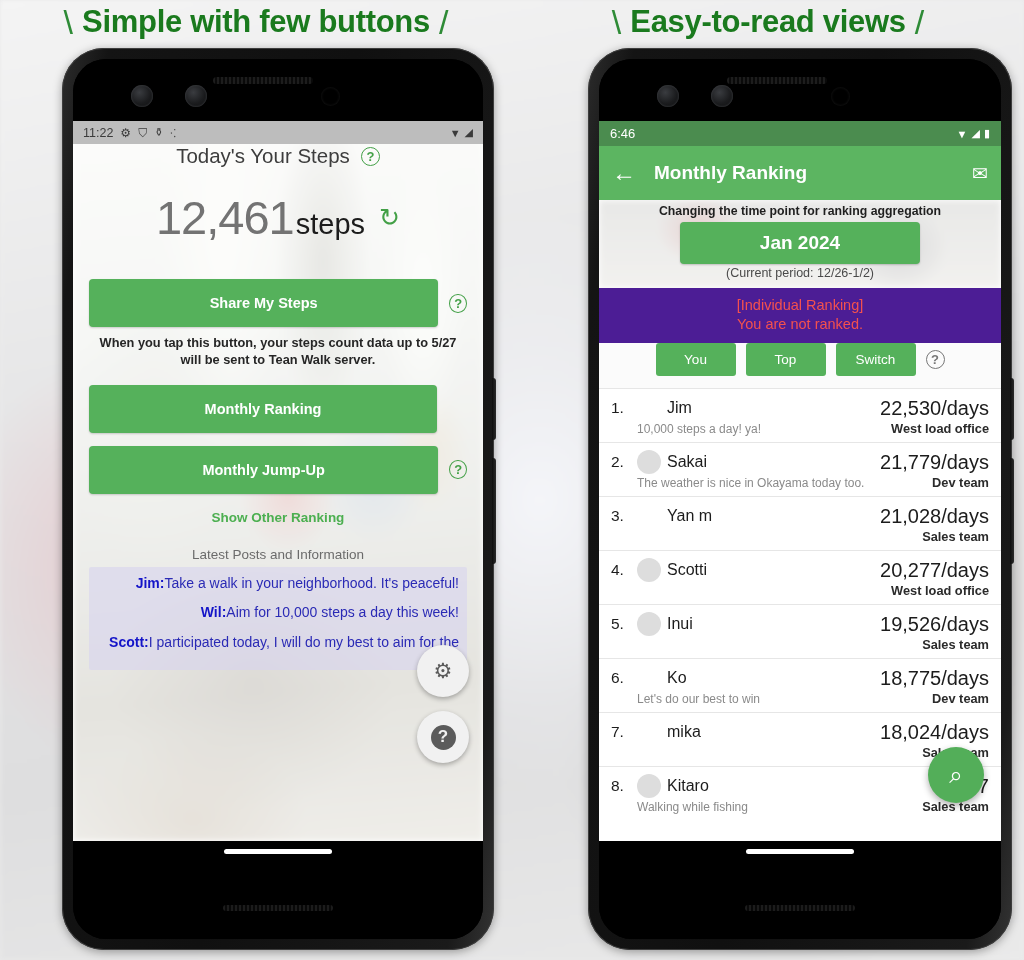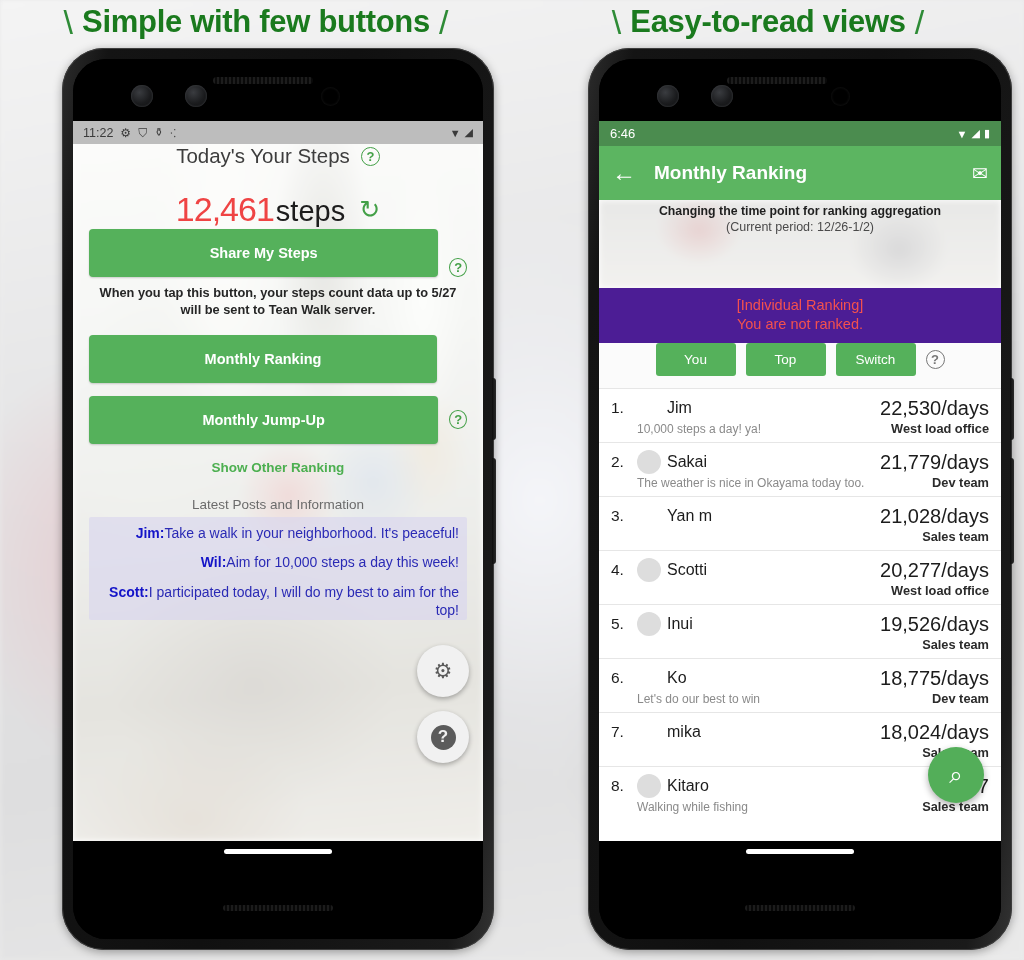--- a/index.html
+++ b/index.html
@@ -147,21 +147,21 @@
     width:19px; height:19px; border-radius:50%;
     border:1.8px solid #43a047; color:#43a047;
     font-size:13px; font-weight:bold; line-height:1;
   }
   .help-o.grey { border-color:#777; color:#777; }
 
   .steps-row {
     margin-top:22px; display:flex; align-items:baseline;
     justify-content:center; gap:0px;
   }
-  .steps-num { font-size:34px; color:#ef4444; letter-spacing:-1px; }
+  .steps-num { font-size:47px; color:#737373; letter-spacing:-1px; }
   .steps-unit { font-size:29px; color:#1c1c1c; margin-left:2px; }
   .refresh-icon {
     color:#43a047; font-size:25px; margin-left:14px;
     align-self:center; line-height:1;
   }
 
   .gbtn {
     display:block; width:100%; border:none; cursor:pointer;
     background:#55b15b; color:#fff; font-weight:bold;
     font-size:14.5px; border-radius:4px; padding:16px 0;
@@ -340,21 +340,21 @@
           <span>Today's Your Steps</span>
           <span class="help-o">?</span>
         </div>
 
         <div class="steps-row">
           <span class="steps-num">12,461</span>
           <span class="steps-unit">steps</span>
           <span class="refresh-icon">↻</span>
         </div>
 
-        <div class="btn-row" style="align-items:flex-end;">
+        <div class="btn-row" style="margin-top:34px;">
           <button class="gbtn">Share My Steps</button>
           <span class="help-o">?</span>
         </div>
 
         <div class="hint">When you tap this button, your steps count data up to 5/27 will be sent to Tean Walk server.</div>
 
         <div class="btn-row" style="margin-top:16px;">
           <button class="gbtn">Monthly Ranking</button>
           <span class="btn-pad-right"></span>
         </div>
@@ -419,20 +419,21 @@
         <span class="back">←</span>
         <span class="title">Monthly Ranking</span>
         <span class="mail">✉</span>
       </div>
 
       <div class="period-band">
         <div class="period-bg"></div>
         <div class="period-wash"></div>
         <div class="period-in">
           <div class="period-note">Changing the time point for ranking aggregation</div>
+          <button class="month-btn">Jan 2024</button>
           <div class="period-cur">(Current period: 12/26-1/2)</div>
         </div>
       </div>
 
       <div class="rank-head">
         <div class="rank-red">[Individual Ranking]</div>
         <div class="rank-red">You are not ranked.</div>
       </div>
 
       <div class="seg-row">

